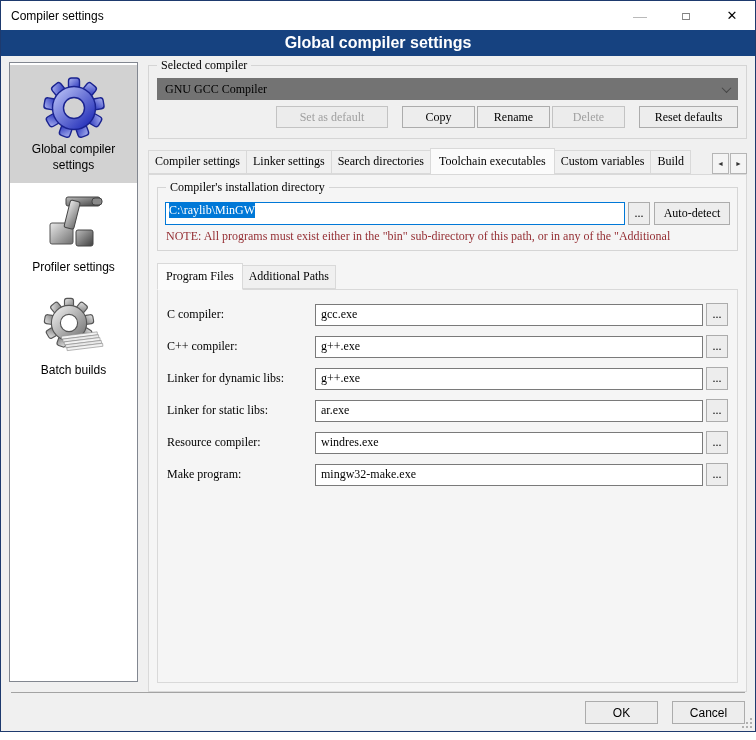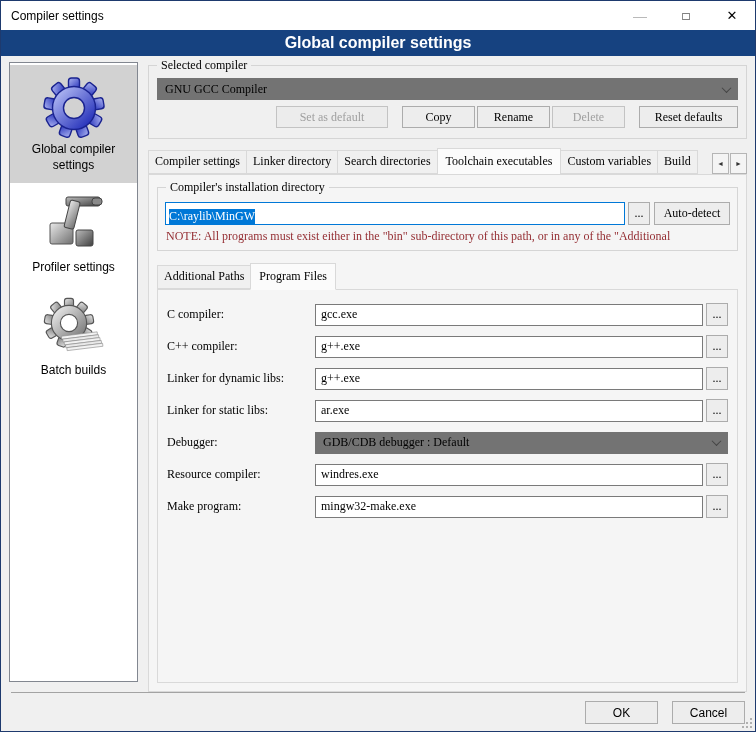--- a/index.html
+++ b/index.html
@@ -73,21 +73,21 @@
   .arrow-btn + .arrow-btn { margin-left:1px; }
 
   
   .tabpage { flex:1; border:1px solid #d9d9d9; background:#f5f5f5; padding:12px 8px 8px;
              display:flex; flex-direction:column; min-height:0; }
 
   .gb-install { flex-shrink:0; padding:14px 7px 2px; background:#f5f5f5; }
   .gb-install > .legend { background:#f5f5f5; }
   .dir-row { display:flex; align-items:center; }
   .path-input { flex:1; height:23px; border:1px solid #0078d7; background:#fff;
-                display:flex; align-items:flex-end; padding:0 3px; overflow:hidden; cursor:text; }
+                display:flex; align-items:flex-start; padding:0 3px; overflow:hidden; cursor:text; }
   .path-input .sel { background:#0078d7; color:#fff; white-space:nowrap; }
   .mini-btn { width:22px; height:23px; margin-left:3px; flex-shrink:0; }
   .autodetect { width:76px; height:23px; margin-left:4px; flex-shrink:0; }
   .note { color:#952f34; margin:4px 1px 4px; white-space:nowrap; overflow:hidden; }
 
   
   .subtabs { display:flex; align-items:flex-end; margin-top:12px; flex-shrink:0; }
   .subpage { flex:1; border:1px solid #d9d9d9; background:#f5f5f5; padding:13px 9px; min-height:0; }
 
   .frow { display:flex; align-items:center; margin-bottom:9px; height:23px; }
@@ -226,21 +226,21 @@
           <button class="btn b-copy">Copy</button>
           <button class="btn b-rename">Rename</button>
           <button class="btn disabled b-delete">Delete</button>
           <button class="btn b-reset">Reset defaults</button>
         </div>
       </div>
 
       <div class="tabstrip">
         <div class="tabs-viewport">
           <div class="tab">Compiler settings</div>
-          <div class="tab">Linker directory</div>
+          <div class="tab">Linker settings</div>
           <div class="tab">Search directories</div>
           <div class="tab active">Toolchain executables</div>
           <div class="tab">Custom variables</div>
           <div class="tab">Build</div>
         </div>
         <div class="tab-arrows">
           <div class="arrow-btn">
               <span>◄</span>
             </div>
           <div class="arrow-btn">
@@ -257,22 +257,22 @@
             <div class="path-input">
               <span class="sel">C:\raylib\MinGW</span>
             </div>
             <button class="btn mini-btn">...</button>
             <button class="btn autodetect">Auto-detect</button>
           </div>
           <div class="note">NOTE: All programs must exist either in the "bin" sub-directory of this path, or in any of the "Additional</div>
         </div>
 
         <div class="subtabs">
+          <div class="tab active">Program Files</div>
           <div class="tab">Additional Paths</div>
-          <div class="tab active">Program Files</div>
         </div>
 
         <div class="subpage">
 
           <div class="frow">
             <span class="flabel">C compiler:</span>
             <div class="field">gcc.exe</div>
             <button class="btn mini-btn">...</button>
           </div>
 
@@ -287,27 +287,20 @@
             <div class="field">g++.exe</div>
             <button class="btn mini-btn">...</button>
           </div>
 
           <div class="frow">
             <span class="flabel">Linker for static libs:</span>
             <div class="field">ar.exe</div>
             <button class="btn mini-btn">...</button>
           </div>
 
-          <div class="frow">
-            <span class="flabel">Debugger:</span>
-            <div class="combo field-combo">
-              <span class="val">GDB/CDB debugger : Default</span>
-              <span class="chev"></span>
-            </div>
-          </div>
 
           <div class="frow">
             <span class="flabel">Resource compiler:</span>
             <div class="field">windres.exe</div>
             <button class="btn mini-btn">...</button>
           </div>
 
           <div class="frow">
             <span class="flabel">Make program:</span>
             <div class="field">mingw32-make.exe</div>

